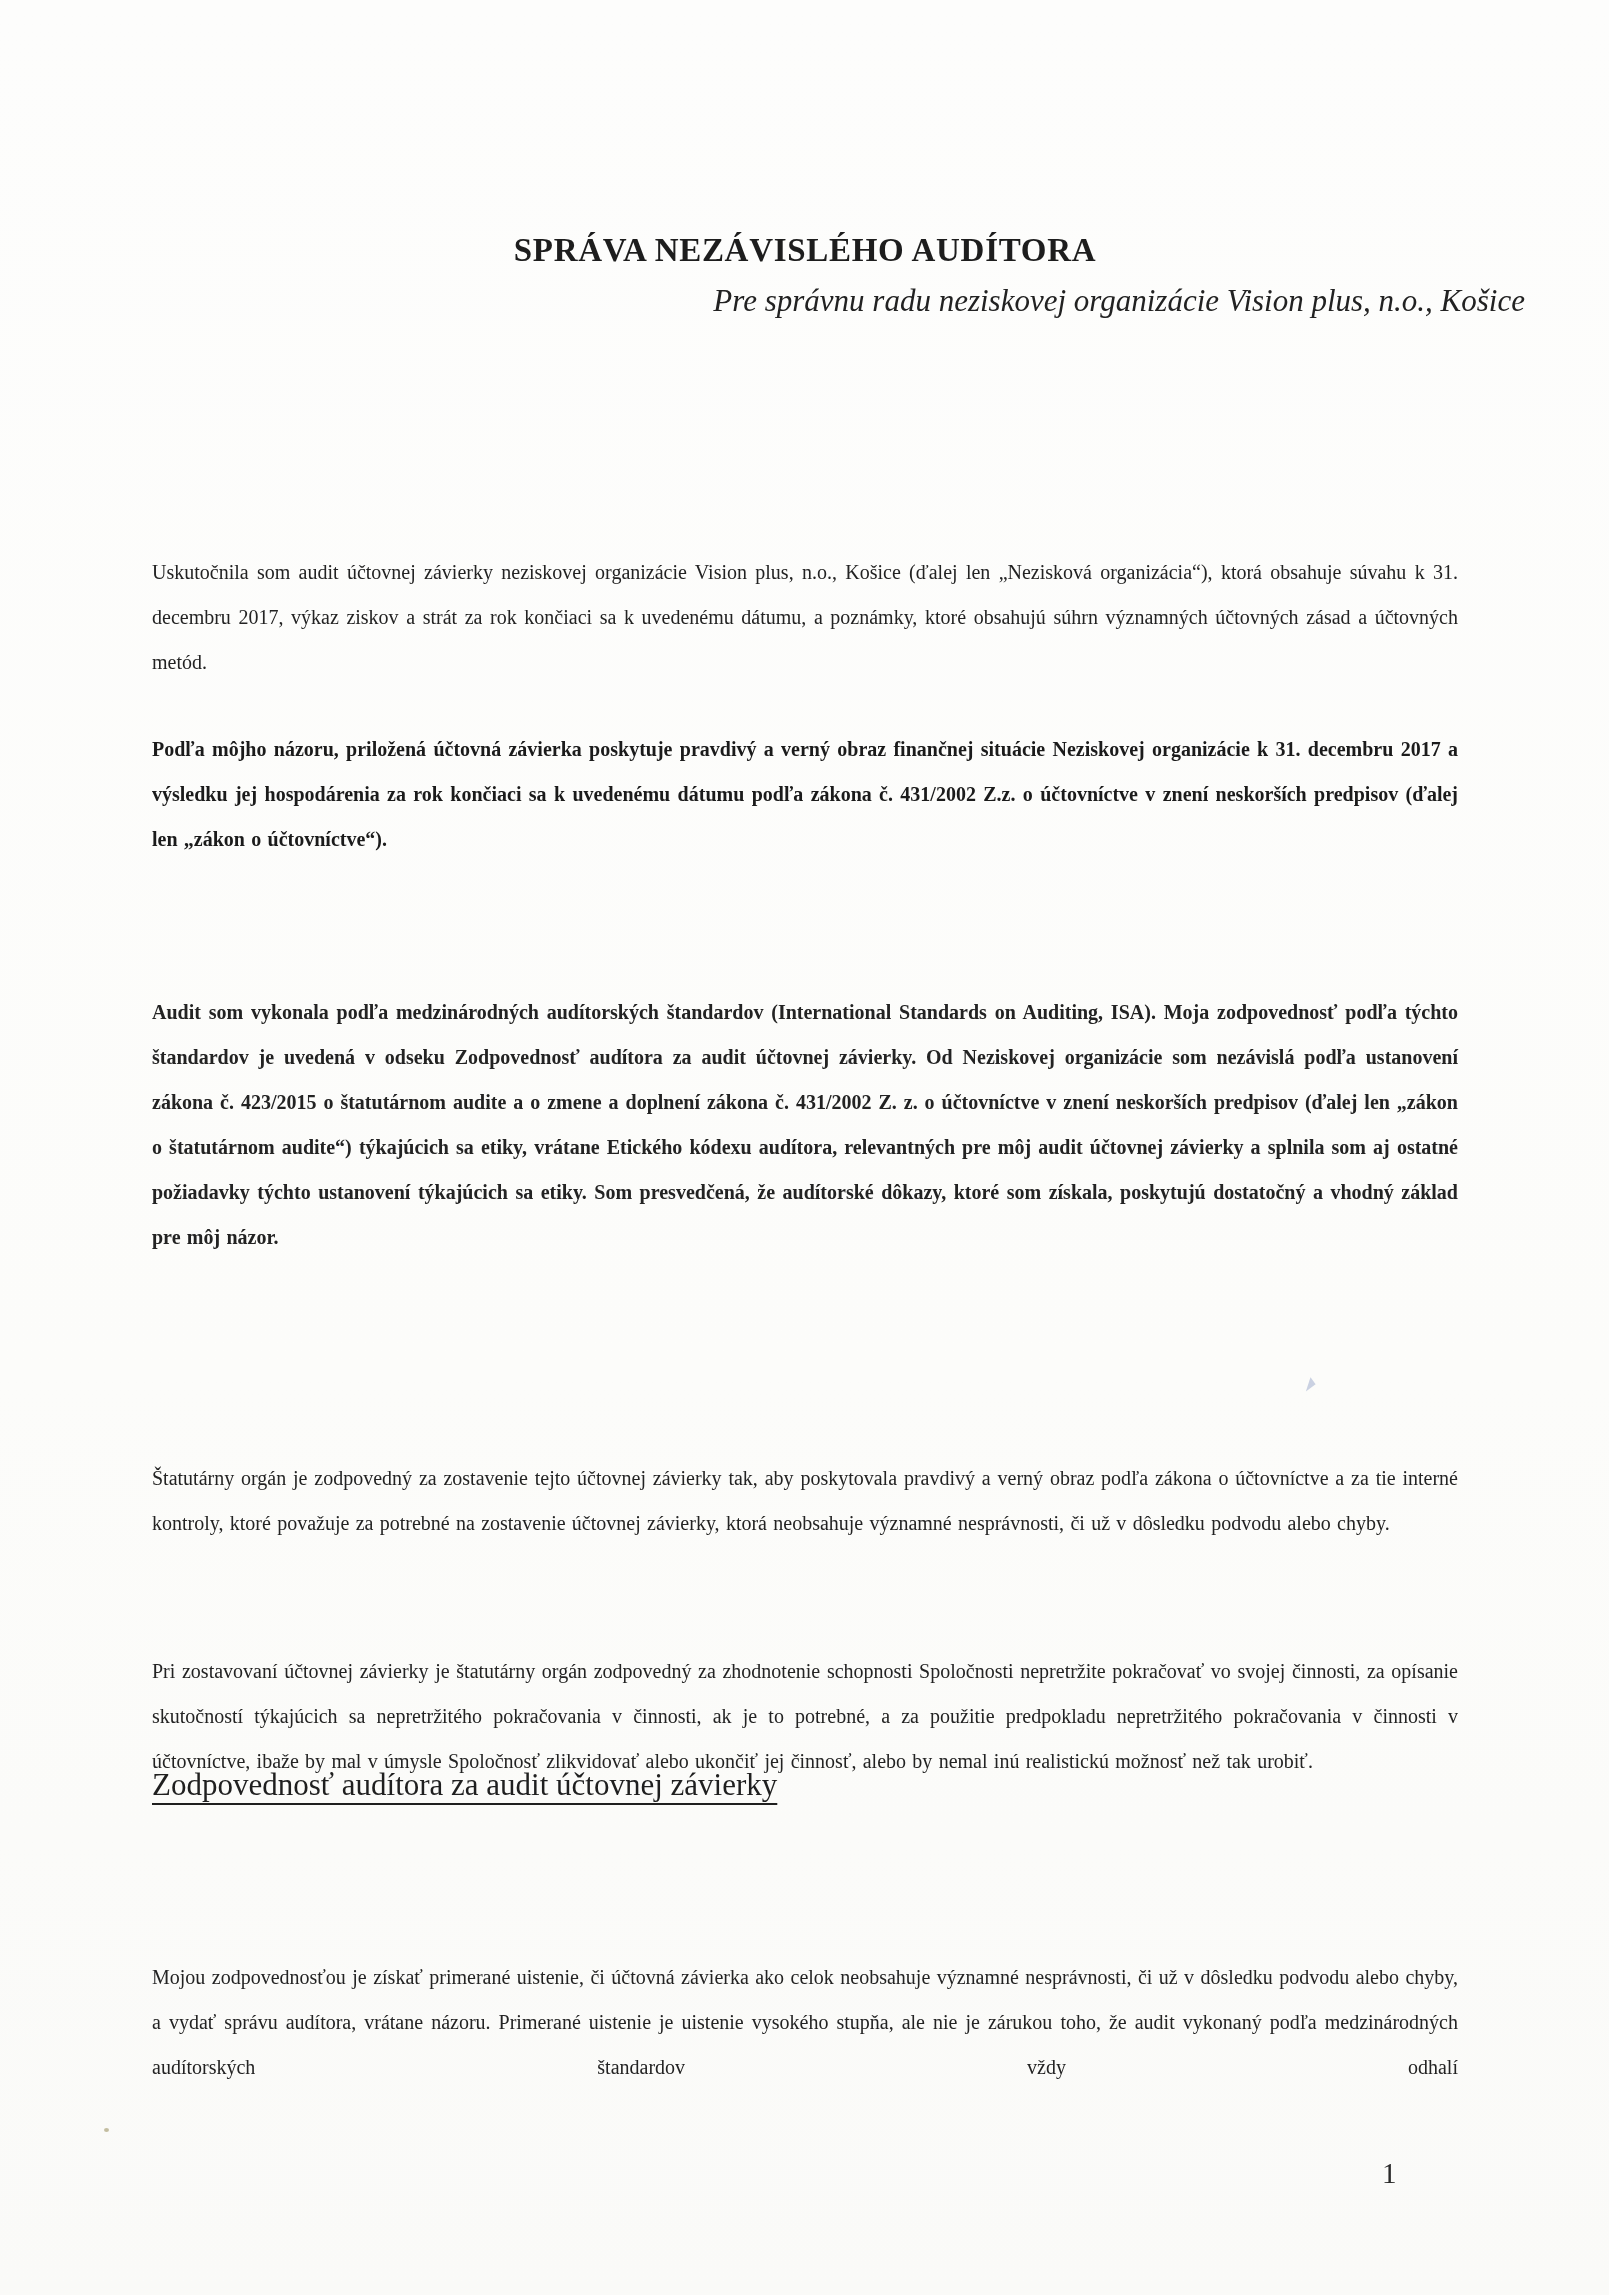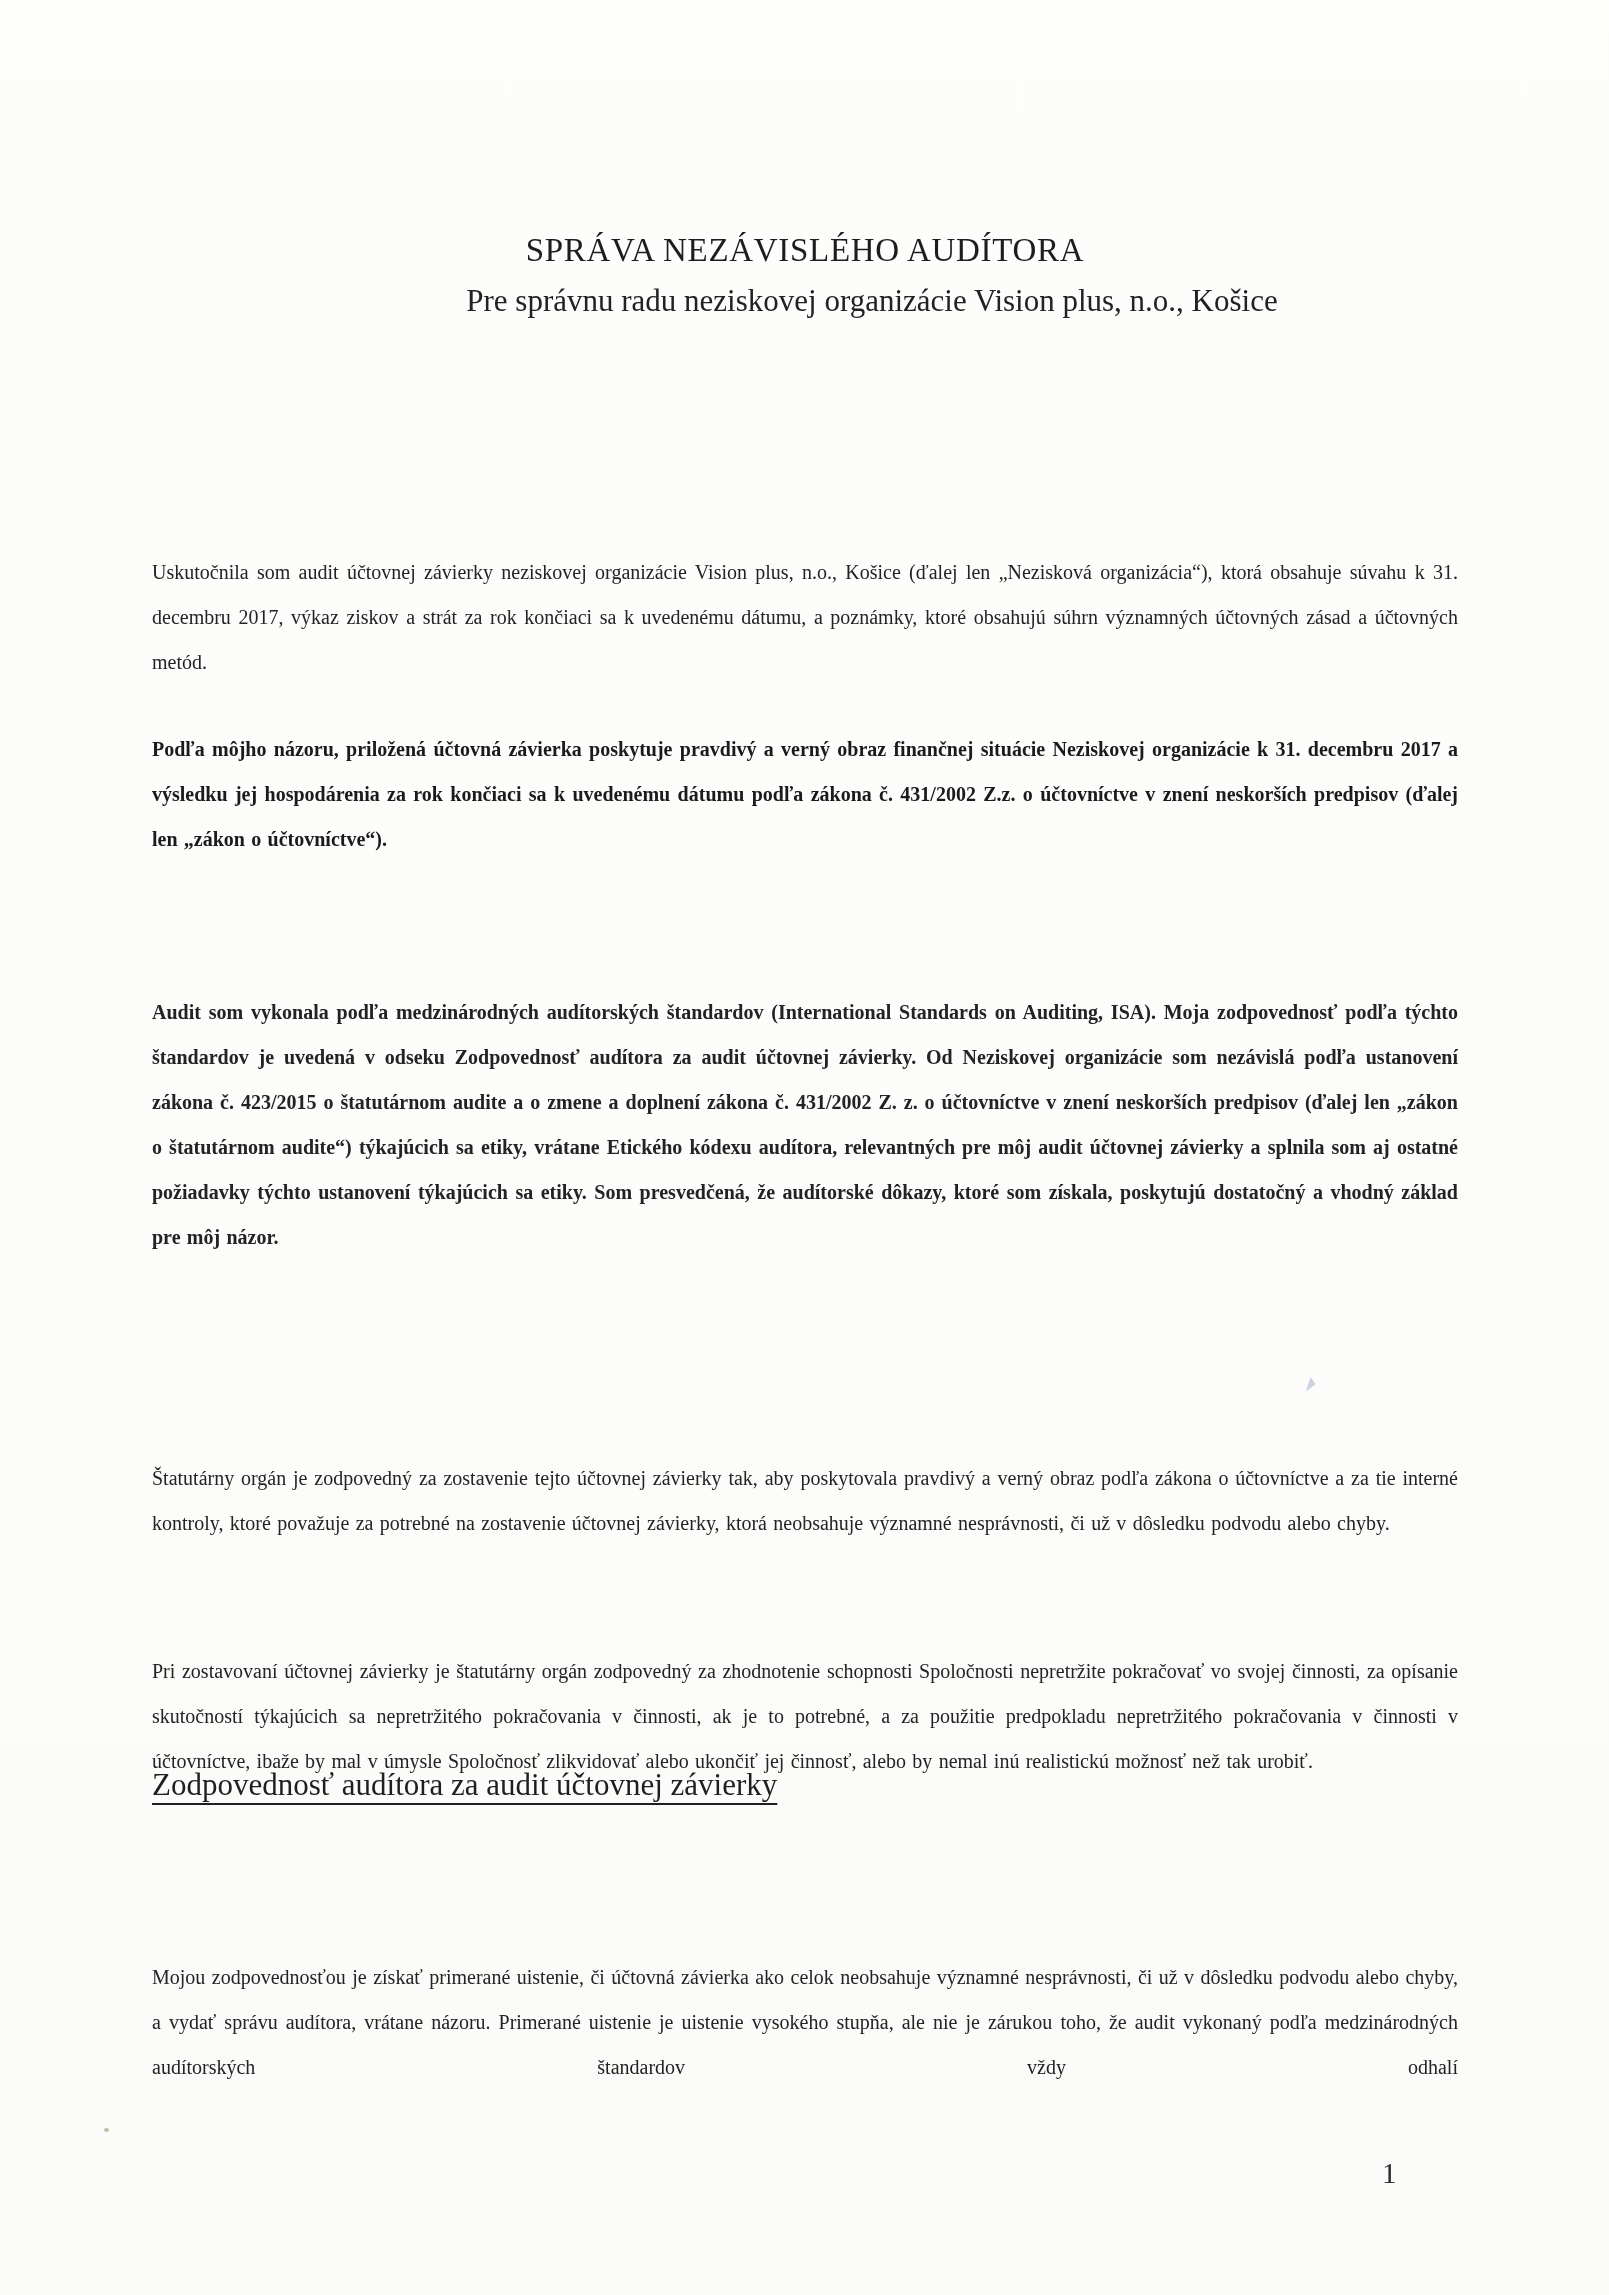--- a/index.html
+++ b/index.html
@@ -15,31 +15,32 @@
     background: linear-gradient(180deg, #fdfdfc 0%, #fcfcfa 60%, #fafaf8 100%);
     font-family: "Liberation Serif", "DejaVu Serif", serif;
     color: #212121;
     overflow: hidden;
   }
   .abs { position: absolute; left: 152px; width: 1306px; }
 
   .doc-title {
     top: 232px;
     font-size: 33px;
-    font-weight: normal;
+    font-weight: bold;
     text-align: center;
     letter-spacing: 0.7px;
     color: #1d1d1d;
   }
   .doc-subtitle {
     top: 283px;
     font-size: 31px;
-    text-align: center;
+    text-align: right;
     transform: translateX(67px);
     color: #222;
+    font-style: italic;
   }
   .report-title {
     top: 405px;
     font-size: 31px;
     font-weight: bold;
     color: #1d1d1d;
   }
   .section-heading {
     font-size: 31px;
     font-weight: normal;

